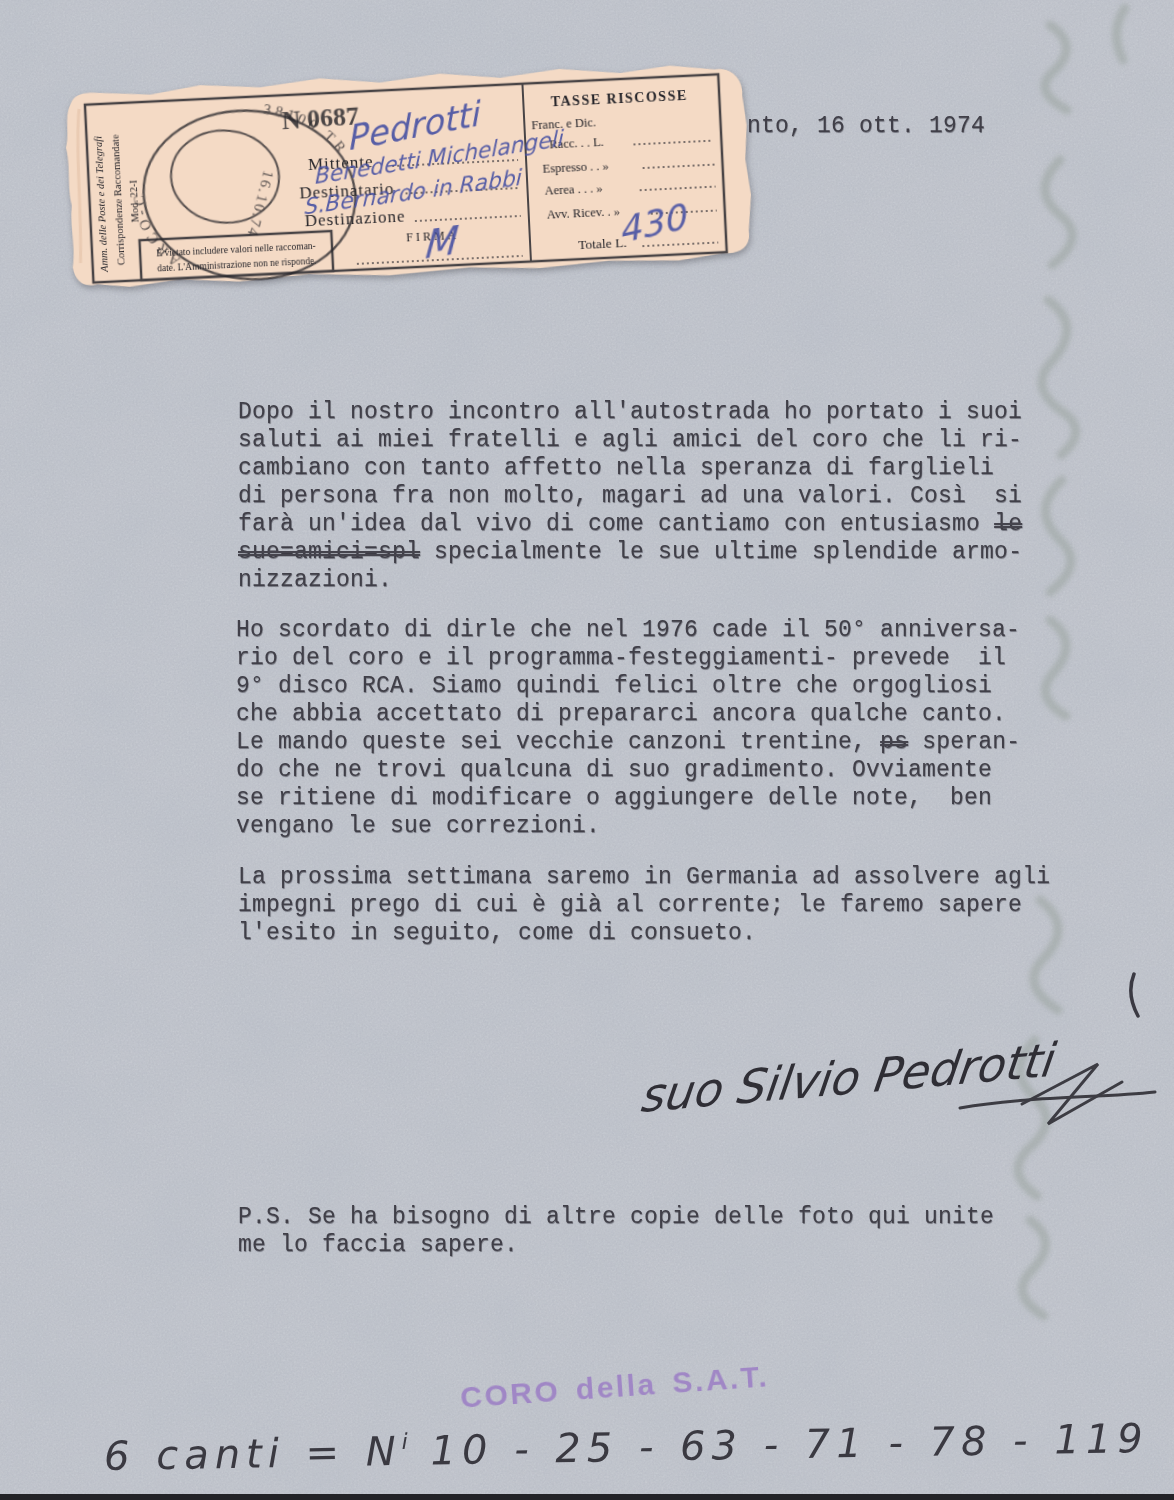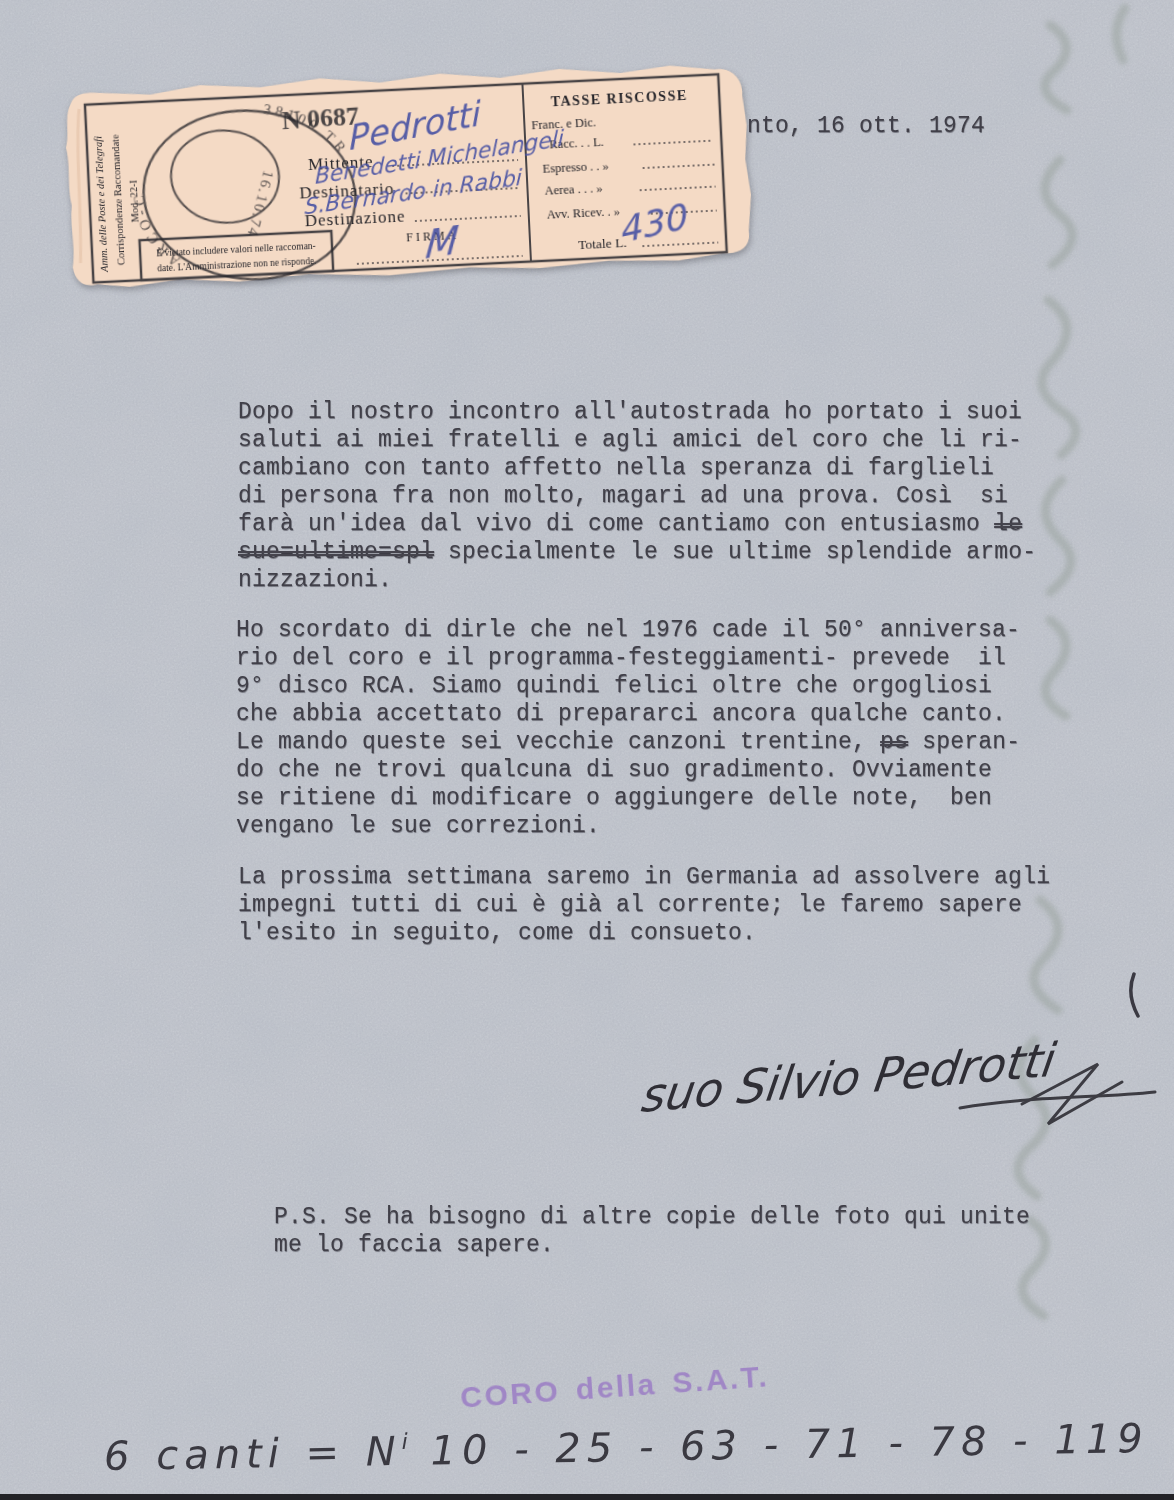--- a/index.html
+++ b/index.html
@@ -165,52 +165,52 @@
         <text transform="translate(358,190) rotate(-6) skewX(-14)" font-size="38">M</text>
         <text transform="translate(556,184) rotate(-10) skewX(-8)" font-size="36">430</text>
       </g>
     </svg>
   </div>
 
 
   <div class="type" style="left:238px;top:398px;"><span>Dopo il nostro incontro all'autostrada ho portato i suoi
 saluti ai miei fratelli e agli amici del coro che li ri-
 cambiano con tanto affetto nella speranza di farglieli
-di persona fra non molto, magari ad una prova. Così  si
+di persona fra non molto, magari ad una valori. Così  si
 farà un'idea dal vivo di come cantiamo con entusiasmo </span><span class="struck">le</span><span>
-</span><span class="struck">sue=ultime=spl</span><span> specialmente le sue ultime splendide armo-
+</span><span class="struck">sue=amici=spl</span><span> specialmente le sue ultime splendide armo-
 nizzazioni.</span></div>
 
   <div class="type" style="left:236px;top:616px;"><span>Ho scordato di dirle che nel 1976 cade il 50° anniversa-
 rio del coro e il programma-festeggiamenti- prevede  il
 9° disco RCA. Siamo quindi felici oltre che orgogliosi
 che abbia accettato di prepararci ancora qualche canto.
 Le mando queste sei vecchie canzoni trentine, </span><span class="struck">ps</span><span> speran-
 do che ne trovi qualcuna di suo gradimento. Ovviamente
 se ritiene di modificare o aggiungere delle note,  ben
 vengano le sue correzioni.</span></div>
 
   <div class="type" style="left:238px;top:863px;">La prossima settimana saremo in Germania ad assolvere agli
-impegni tutti di cui è già al corrente; le faremo sapere
+impegni prego di cui è già al corrente; le faremo sapere
 l'esito in seguito, come di consueto.</div>
 
 
   <svg class="sig-svg" width="545" height="150" viewBox="0 0 545 150">
     <text class="sig-text" transform="translate(10,100) rotate(-5) skewX(-14)" font-size="46">suo Silvio Pedrotti</text>
     <g stroke="#2f2e35" stroke-width="3" fill="none" stroke-linecap="round" opacity=".9">
       <path d="M392,92 L468,52 L418,112 L492,70"></path>
       <path d="M330,96 C 400,84 470,86 525,80"></path>
     </g>
   </svg>
 
   <svg class="pen-mark" width="40" height="60" viewBox="0 0 40 60">
     <path d="M16,6 q-8,20 4,42" stroke="#3a3942" stroke-width="3.5" fill="none" stroke-linecap="round"></path>
   </svg>
 
-  <div class="type" style="left:238px;top:1203px;margin-left:36px;">P.S. Se ha bisogno di altre copie delle foto qui unite
+  <div class="type" style="left:238px;top:1203px;">P.S. Se ha bisogno di altre copie delle foto qui unite
 me lo faccia sapere.</div>
 
   <div class="coro-stamp">CORO della S.A.T.</div>
 
   <div class="footnote"><span>6 canti = N</span><span class="sup">i</span><span> 10 - 25 - 63 - 71 - 78 - 119</span></div>
 
   <div class="scan-edge"></div>
 </div>
 
 </body></html>

